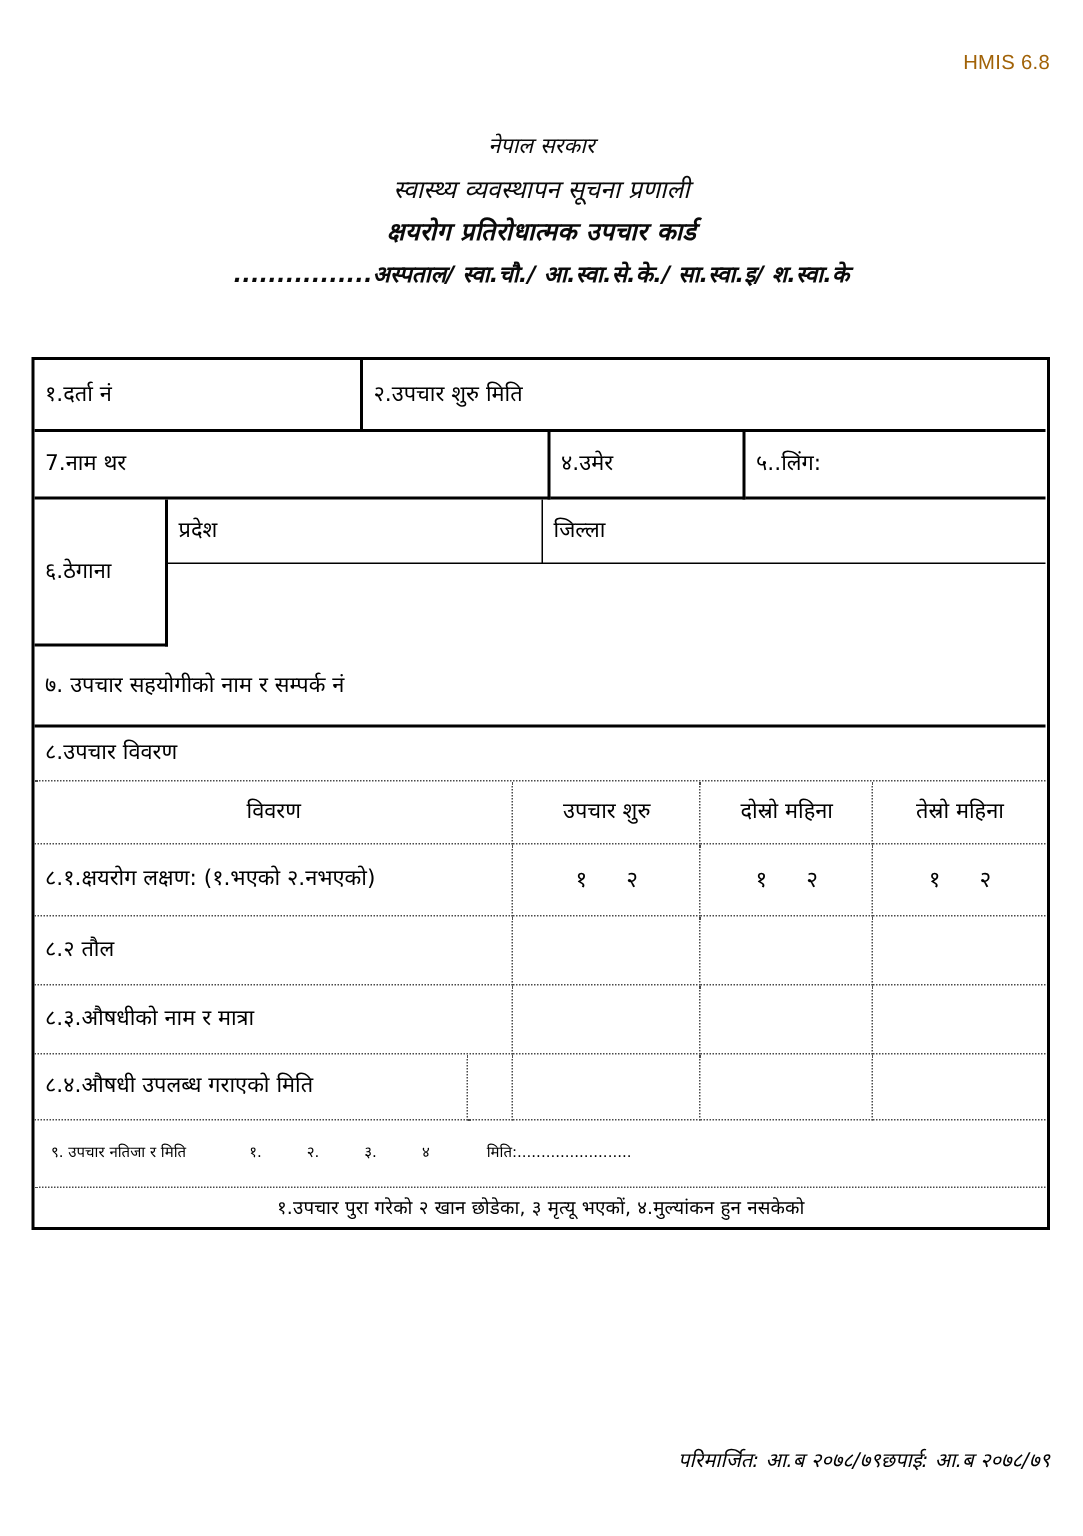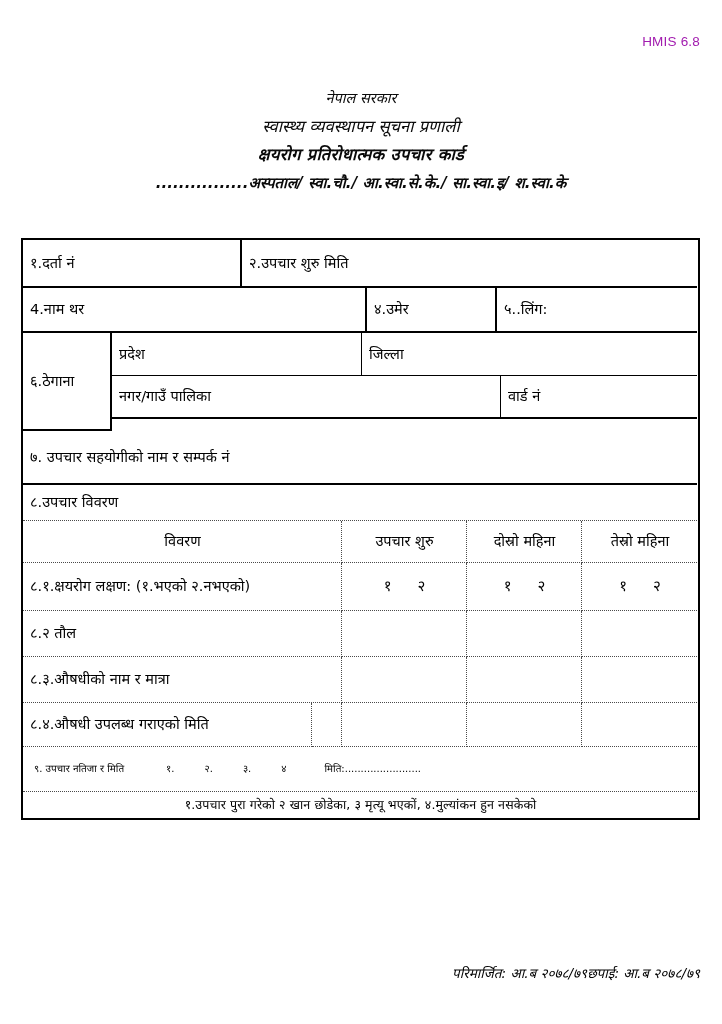--- a/index.html
+++ b/index.html
@@ -23,21 +23,21 @@
   }
 
   
   .hmis-version {
     position: absolute;
     top: 34px;
     right: 22px;
     font-family: "Liberation Sans", sans-serif;
     font-size: 13.5px;
     letter-spacing: 0.2px;
-    color: #a21caf;
+    color: #a16207;
     margin-left: 20px;
   }
 
   
   .heading {
     position: absolute;
     top: 88px;
     left: 0;
     width: 722px;
     text-align: center;
@@ -128,22 +128,23 @@
   .nums {
     display: flex;
     justify-content: center;
     align-items: center;
     gap: 26px;
     width: 100%;
     font-size: 15px;
   }
   .addr-stack {
     display: flex;
-    flex-direction: column;
+    flex-direction: row;
     width: 585px;
+    gap: 28px;
   }
   .addr-sub-row { display: flex; width: 100%; }
 
   .result-row {
     display: flex;
     align-items: center;
     width: 100%;
     font-size: 10px;
     padding-left: 4px;
   }
@@ -197,21 +198,21 @@
       <div class="cell h-reg w-reg-label b-right-solid b-bot-solid">
         <span>१.दर्ता नं</span>
       </div>
       <div class="cell h-reg w-reg-rest b-bot-solid">
         <span>२.उपचार  शुरु मिति</span>
       </div>
     </div>
 
     <div class="row">
       <div class="cell h-name w-name b-right-solid b-bot-solid">
-        <span>4.नाम थर</span>
+        <span>7.नाम थर</span>
       </div>
       <div class="cell h-name w-age b-right-solid b-bot-solid">
         <span>४.उमेर</span>
       </div>
       <div class="cell h-name w-sex b-bot-solid">
         <span>५..लिंग:</span>
       </div>
     </div>
 
     <div class="row">

